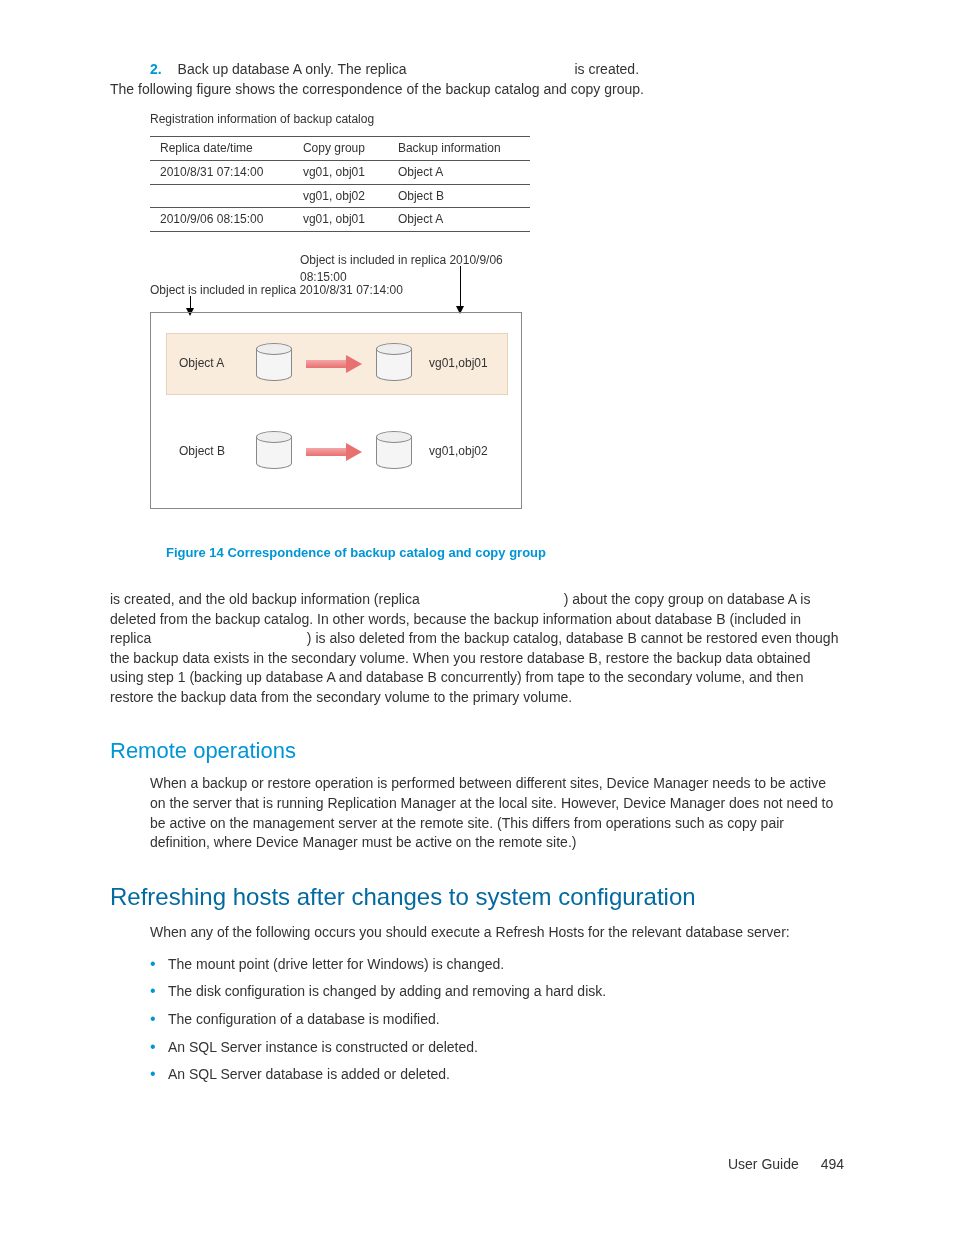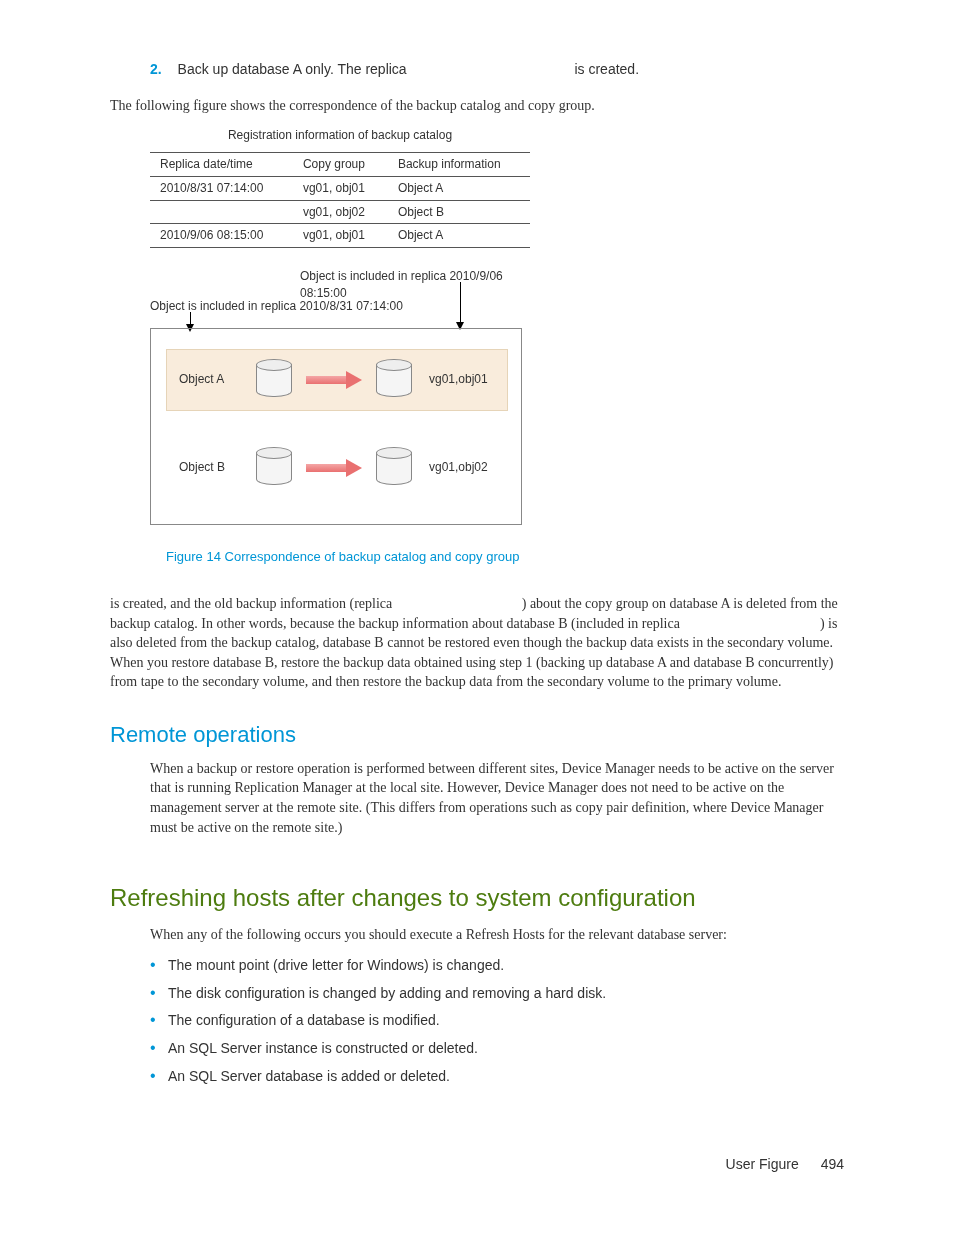--- a/index.html
+++ b/index.html
@@ -8,52 +8,52 @@
     font-size: 14px;
     color: #333;
     background: #fff;
     width: 954px;
     height: 1235px;
     position: relative;
     box-sizing: border-box;
     padding: 60px 110px 40px 110px;
     line-height: 1.4;
   }
-  .step-line { margin-left: 40px; margin-bottom: 16px; }
+  .step-line { margin-left: 40px; }
   .step-num { color: #0096d6; font-weight: bold; margin-right: 12px; }
-  .para { margin-bottom: 12px; font-family: Liberation Serif, serif; }
+  .para { margin-bottom: 12px; }
   .indent { margin-left: 40px; }
 
   
   .reg-table { margin: 8px 0 20px 40px; border-collapse: collapse; font-size: 12px; width: 380px; }
-  .table-title { text-align: center; font-size: 12px; margin-left: 40px; margin-bottom: 2px; width: 380px;}
+  .table-title { font-size: 12px; margin-left: 40px; margin-bottom: 2px; width: 380px;}
   .reg-table th, .reg-table td { border-top: 1px solid #555; border-bottom: 1px solid #555; padding: 3px 10px; font-weight: normal; text-align: left; }
   .reg-table th { font-weight: normal; margin-top: 37px; }
   .row-sep td { border-top: 1px solid #555; }
 
   
   .diagram-area { margin-left: 40px; width: 380px; position: relative; height: 270px; }
   .caption-top-right { position: absolute; top: 0; left: 150px; font-size: 12px; }
   .caption-mid-left { position: absolute; top: 30px; left: 0; font-size: 12px; }
   .arrow-down { position: absolute; width: 1px; background: #000; }
   .arrow-head-down { position: absolute; width: 0; height: 0; border-left: 4px solid transparent; border-right: 4px solid transparent; border-top: 8px solid #000;}
   .diagram-box { position: absolute; top: 60px; left: 0; width: 370px; height: 195px; border: 1px solid #888; }
   .shaded { position: absolute; background: #f9ecdc; border: 1px solid #e6d4b8; }
   .label { position: absolute; font-size: 12px; }
   .cyl { position: absolute; width: 34px; height: 40px;}
   .cyl .top { width: 34px; height: 10px; background: #eee; border: 1px solid #888; border-radius: 50%; position: absolute; top:0; }
   .cyl .body{ width: 34px; height: 32px; background: #f5f5f5; border-left:1px solid #888; border-right:1px solid #888; border-bottom:1px solid #888; border-radius: 0 0 17px 17px / 0 0 6px 6px; position: absolute; top:5px;}
   .harrow { position: absolute; height: 12px; }
   .harrow .bar { position: absolute; left:0; top:2px; height:8px; width: 40px; background: linear-gradient(#f4a6a6,#e97070); }
   .harrow .tip { position:absolute; left:40px; top:-3px; width:0; height:0; border-top:9px solid transparent; border-bottom:9px solid transparent; border-left:16px solid #e97070;}
 
-  .fig-caption { color: #0096d6; font-weight: normal; margin: 10px 0 8px 40px; font-size: 13px; padding-left: 16px;}
+  .fig-caption { color: #0096d6; font-weight: bold; margin: 22px 0 8px 40px; font-size: 13px; padding-left: 16px;}
 
   h2.section { color: #0096d6; font-weight: normal; font-size: 22px; margin: 28px 0 8px 0; }
-  h2.big-section { color: #4d7c0f; font-weight: normal; font-size: 24px; margin: 44px 0 10px 0; }
+  h2.big-section { color: #0369a1; font-weight: normal; font-size: 24px; margin: 27px 0 10px 0; }
 
   ul.bullets { list-style: none; padding-left: 0; margin: 8px 0 0 40px;}
   ul.bullets li { position: relative; padding-left: 18px; margin-bottom: 8px; }
   ul.bullets li::before { content: "•"; color: #0096d6; font-size: 16px; position: absolute; left: 0; top: -2px;}
 
   .footer { position: absolute; bottom: 60px; right: 110px; font-size: 14px;}
   .footer .pg { margin-left: 18px; }
 </style>
 </head>
 <body>
@@ -159,15 +159,15 @@
 <div class="para indent">When any of the following occurs you should execute a Refresh Hosts for the relevant database server:</div>
 <ul class="bullets">
   <li>The mount point (drive letter for Windows) is changed.</li>
   <li>The disk configuration is changed by adding and removing a hard disk.</li>
   <li>The configuration of a database is modified.</li>
   <li>An SQL Server instance is constructed or deleted.</li>
   <li>An SQL Server database is added or deleted.</li>
 </ul>
 
 <div class="footer">
-  <span>User Figure</span>
+  <span>User Guide</span>
   <span class="pg">494</span>
 </div>
 
 </body></html>

